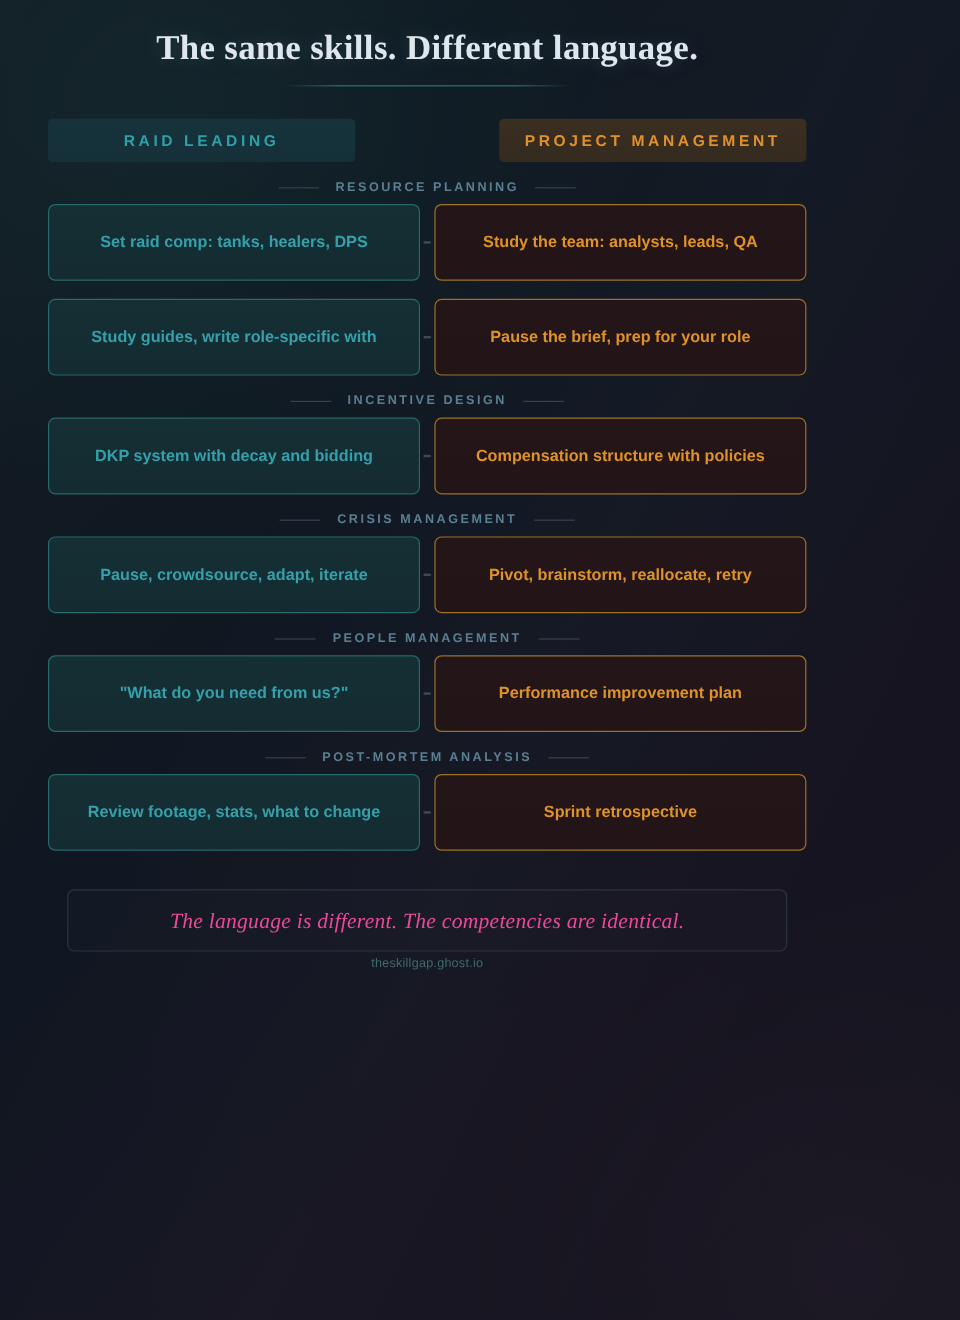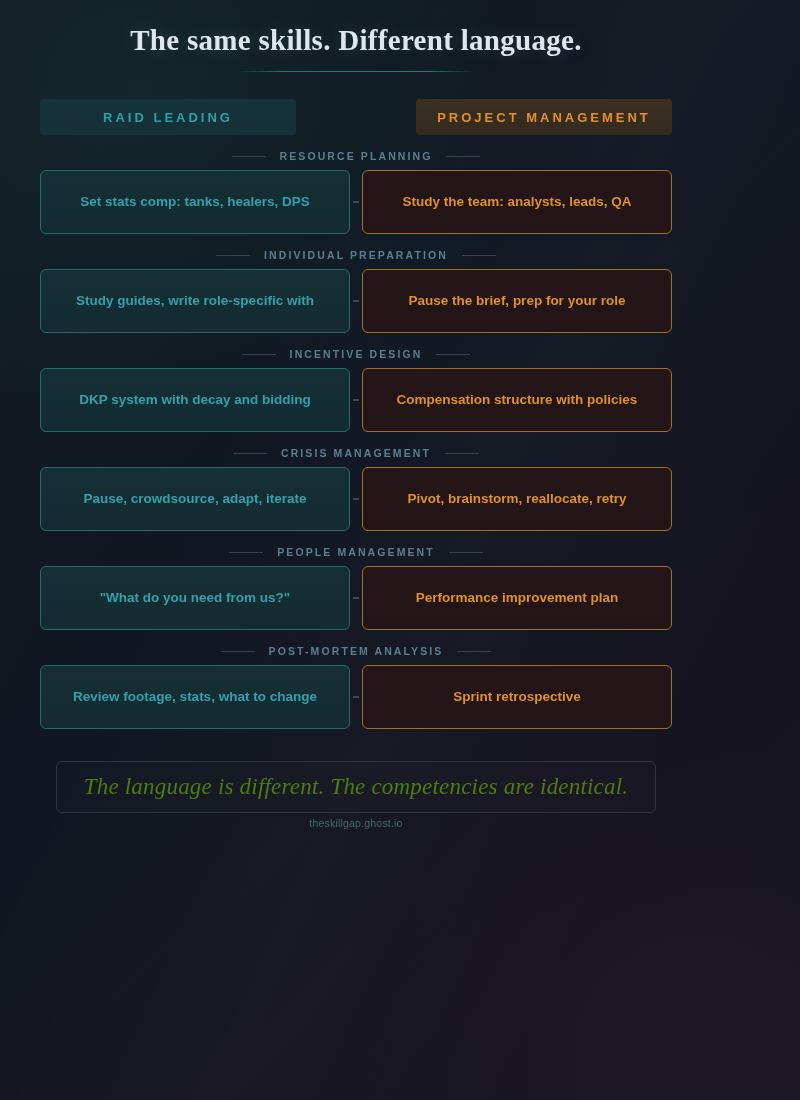--- a/index.html
+++ b/index.html
@@ -147,22 +147,22 @@
     border: 1px solid #2b3440;
     border-radius: 6px;
     display: flex;
     align-items: center;
     justify-content: center;
     background: rgba(255,255,255,0.012);
   }
   .closing-text {
     font-family: "Liberation Serif", serif;
     font-style: italic;
-    font-size: 23px;
-    color: #4d7c0f;
+    font-size: 18px;
+    color: #ec4899;
     letter-spacing: 0.2px;
   }
 
   .footer {
     text-align: center;
     margin-top: 4px;
     font-size: 10.5px;
     color: #3f6a6c;
     letter-spacing: 0.2px;
   }
@@ -184,32 +184,27 @@
     <div class="col-head pm">PROJECT MANAGEMENT</div>
   </div>
 
   <div class="row-block">
     <div class="section-label">
       <span class="dash"></span>
       <span>RESOURCE PLANNING</span>
       <span class="dash"></span>
     </div>
     <div class="pair">
-      <div class="card raid">Set stats comp: tanks, healers, DPS</div>
+      <div class="card raid">Set raid comp: tanks, healers, DPS</div>
       <div class="connector"></div>
       <div class="card pm">Study the team: analysts, leads, QA</div>
     </div>
   </div>
 
   <div class="row-block">
-    <div class="section-label">
-      <span class="dash"></span>
-      <span>INDIVIDUAL PREPARATION</span>
-      <span class="dash"></span>
-    </div>
     <div class="pair">
       <div class="card raid">Study guides, write role-specific with</div>
       <div class="connector"></div>
       <div class="card pm">Pause the brief, prep for your role</div>
     </div>
   </div>
 
   <div class="row-block">
     <div class="section-label">
       <span class="dash"></span>

